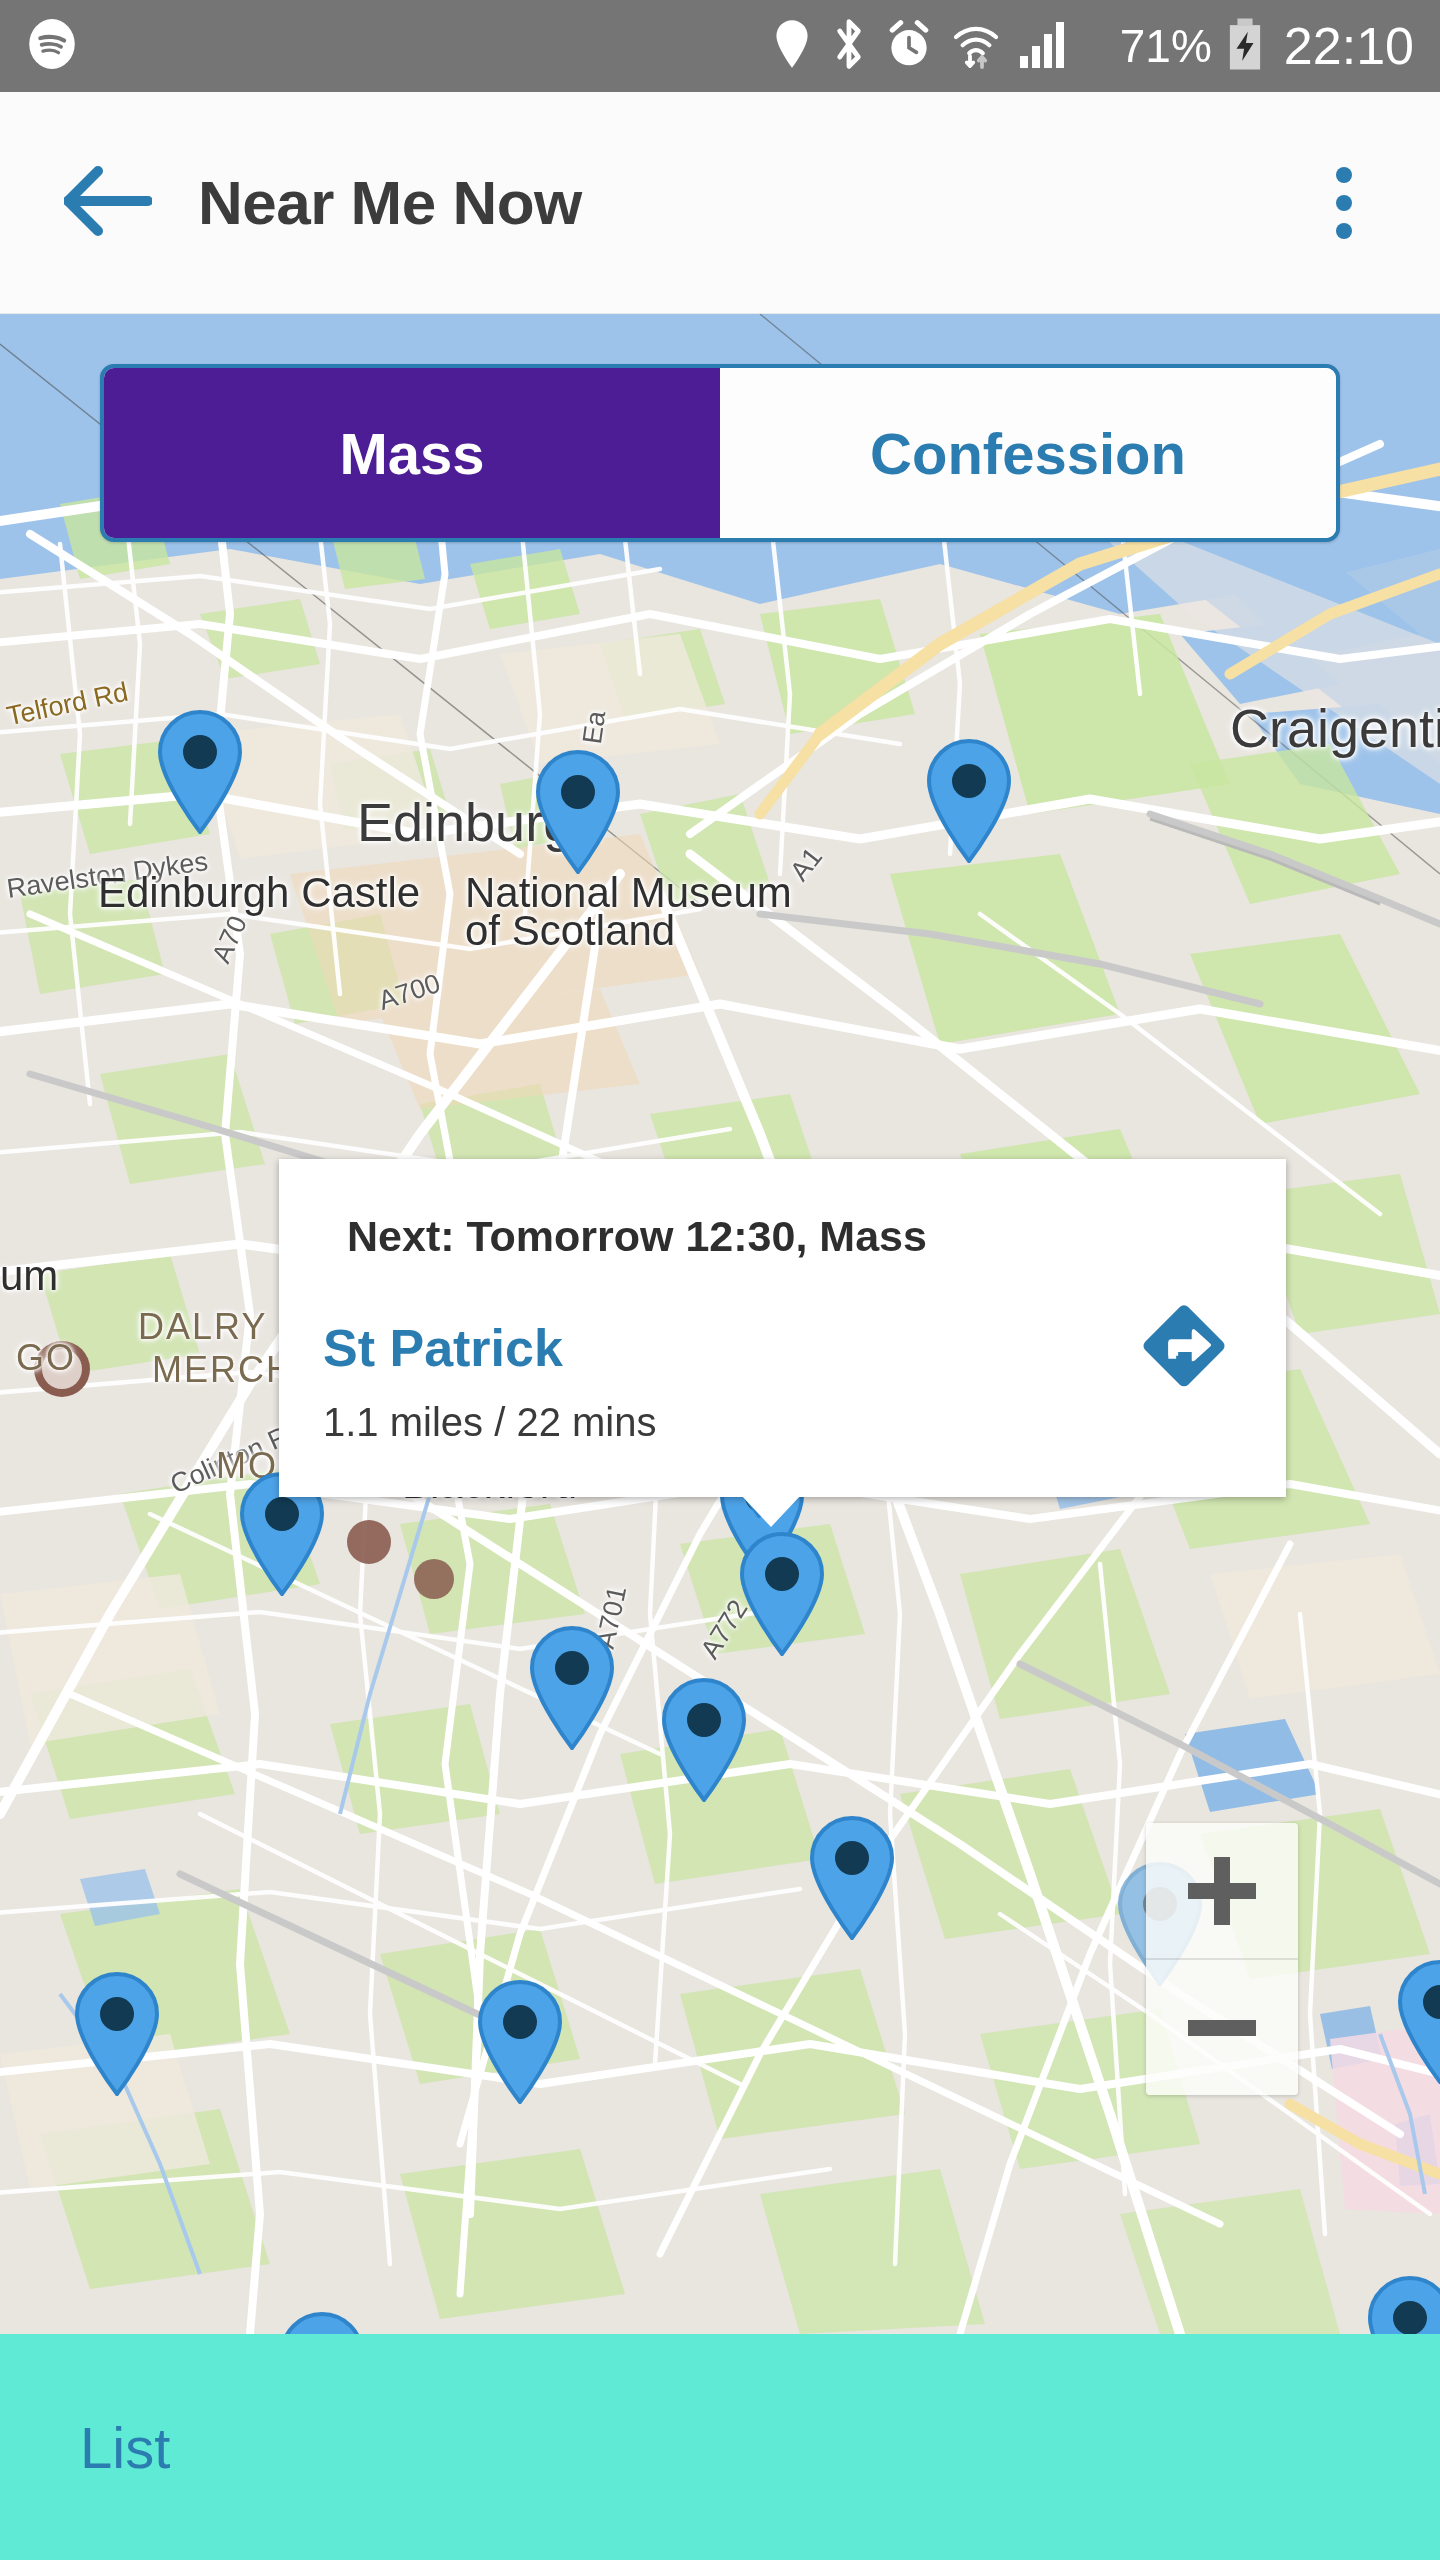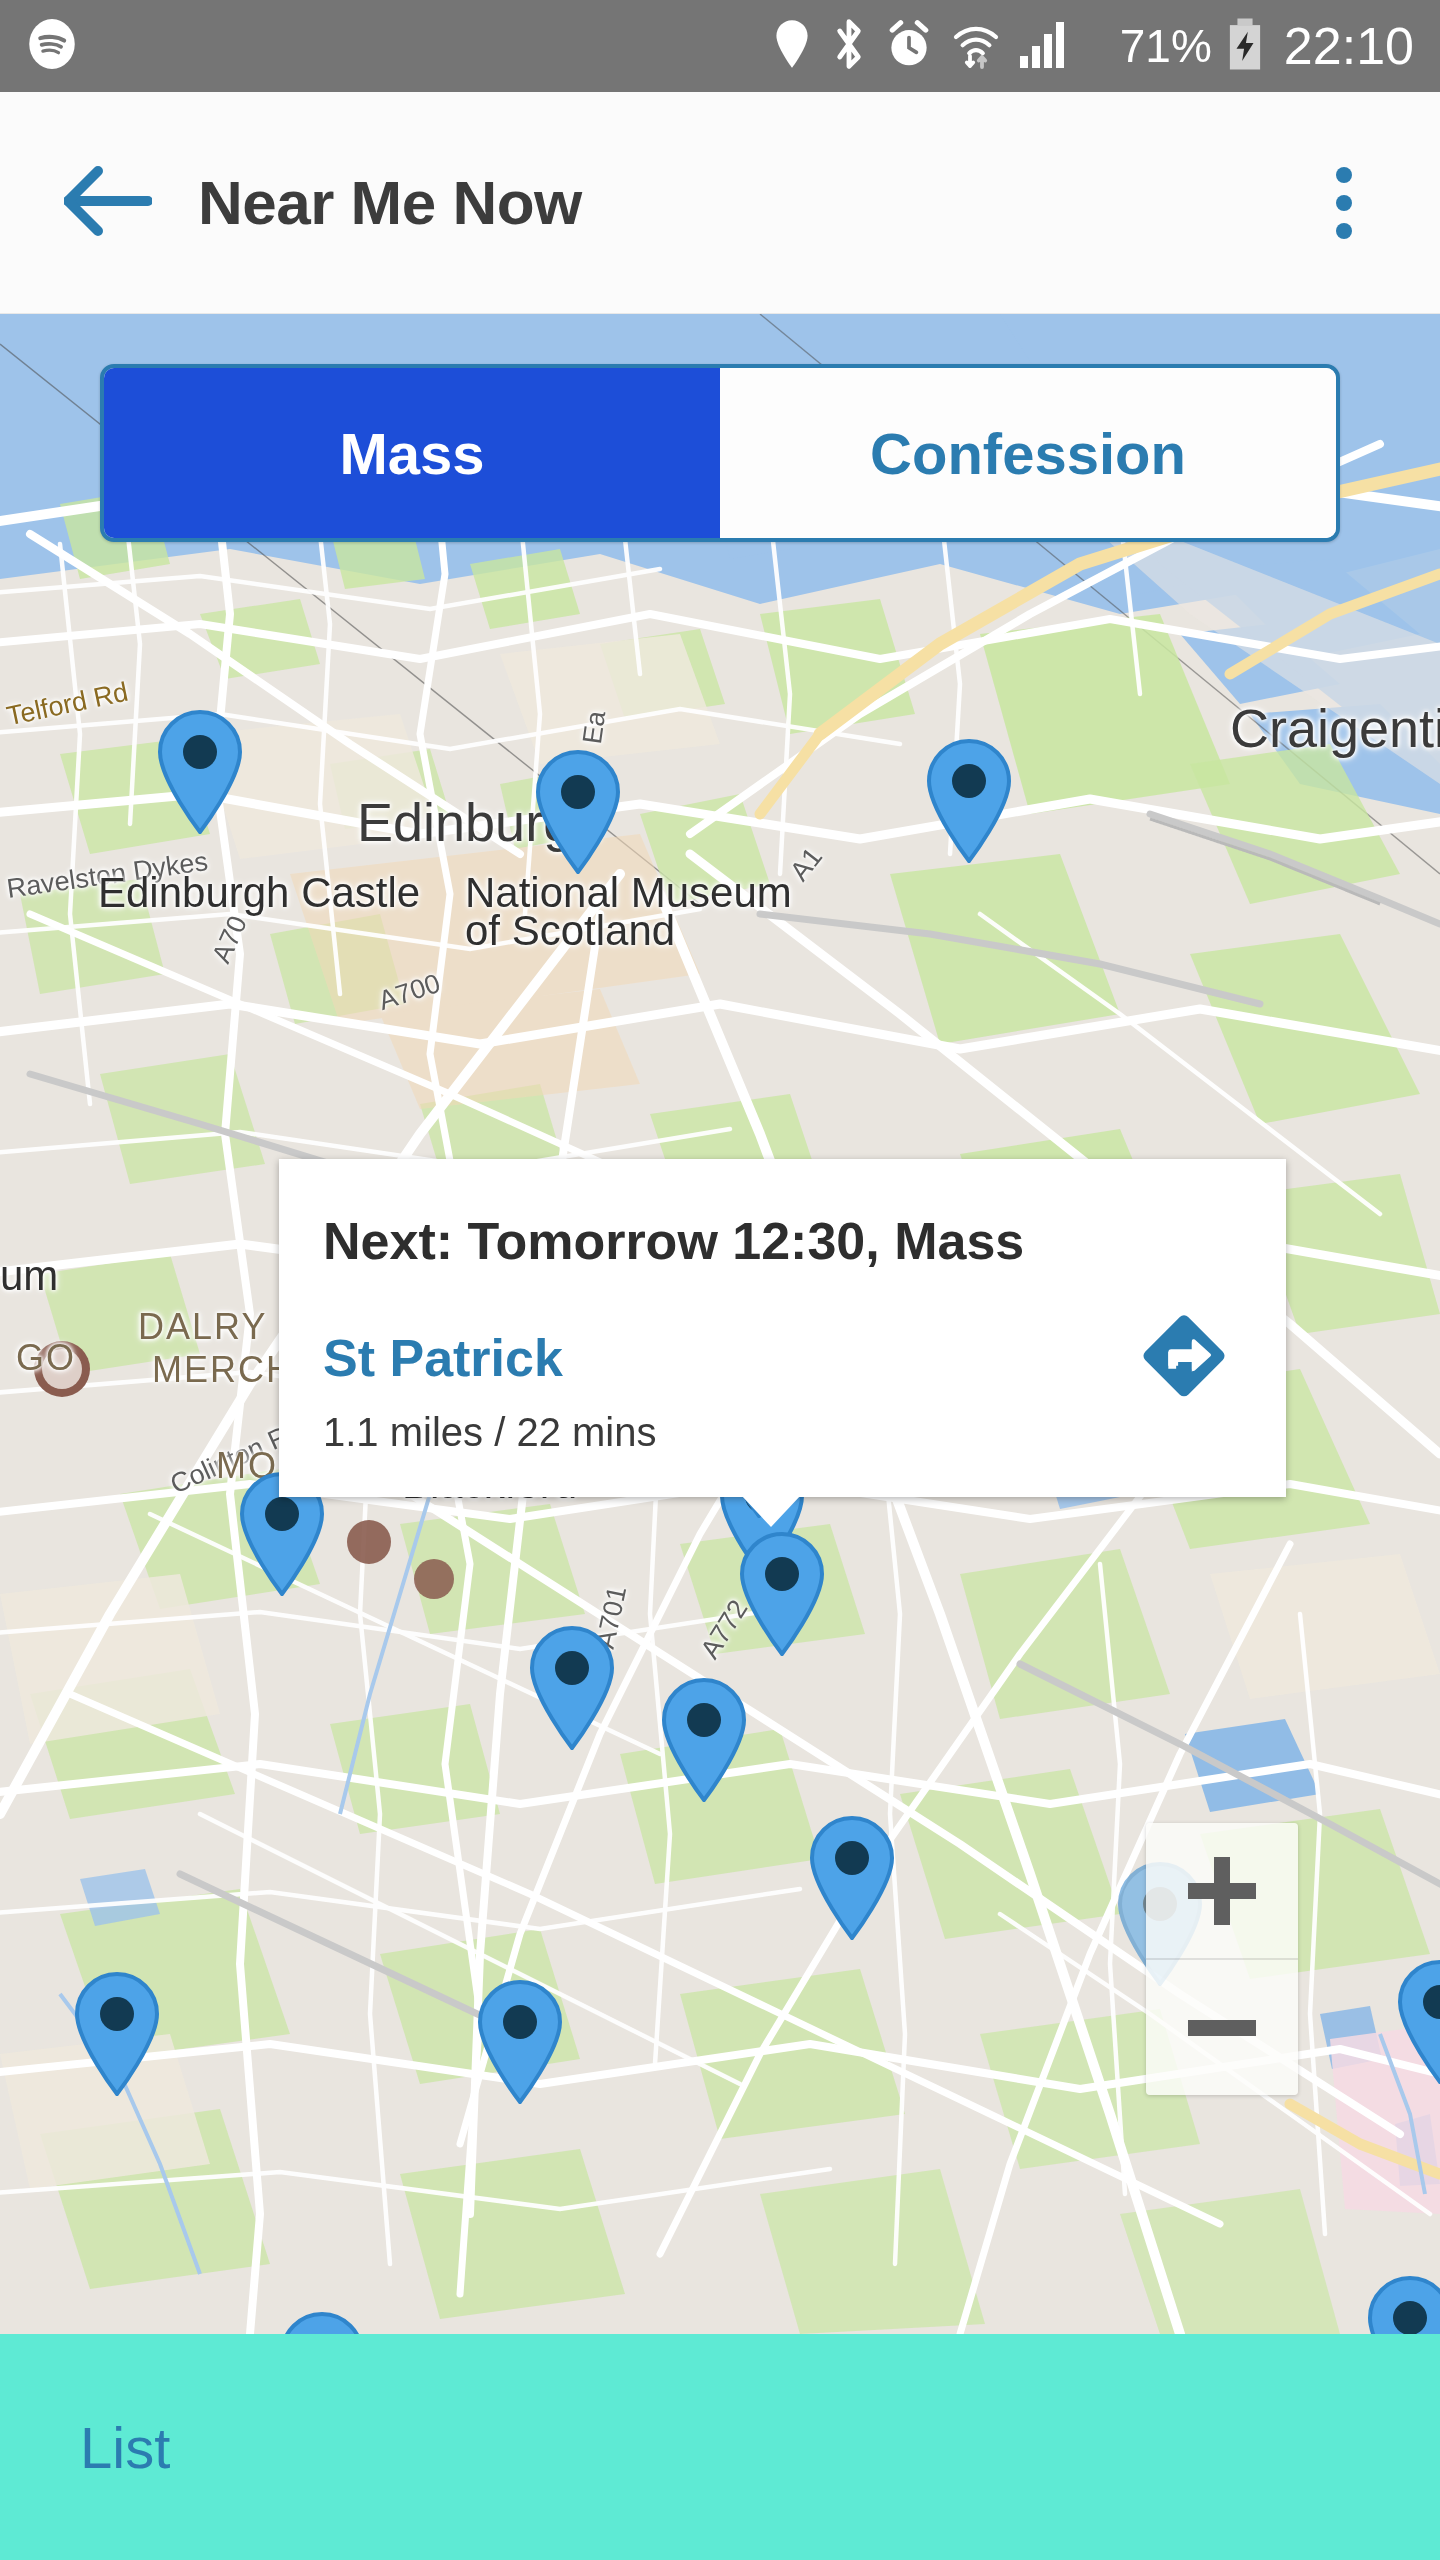--- a/index.html
+++ b/index.html
@@ -123,22 +123,22 @@
   }
   .info-card::after {
     content: ""; position: absolute;
     bottom: -30px; left: 462px;
     width: 0; height: 0;
     border-left: 30px solid transparent;
     border-right: 30px solid transparent;
     border-top: 32px solid #ffffff;
   }
   .ic-next {
-    font-size: 52px; font-weight: 700; color: #2e2e2e;
-    line-height: 1.1; margin-top: 14px;
+    font-size: 43px; font-weight: 700; color: #2e2e2e;
+    line-height: 1.1; margin-top: 14px; margin-left: 24px;
   }
   .ic-row { display: flex; align-items: center; margin-top: 36px; }
   .ic-name {
     font-size: 52px; font-weight: 700; color: #2b7cb0;
     line-height: 1.1;
   }
   .ic-dist {
     font-size: 40px; font-weight: 400; color: #3a3a3a;
     line-height: 1.1;
   }
@@ -156,21 +156,21 @@
     border-radius: 14px;
     display: flex; overflow: hidden;
     background: #ffffff;
     box-shadow: 0 1px 3px rgba(0,0,0,0.2);
   }
   .tab {
     flex: 1; display: flex; align-items: center; justify-content: center;
     font-size: 58px; font-weight: 700; cursor: pointer;
     letter-spacing: 0px;
   }
-  .tab.selected { background: #1d4ed8; color: #ffffff; }
+  .tab.selected { background: #4c1d95; color: #ffffff; }
   .tab.unselected { background: #fdfdfd; color: #2b7cb0; }
 
   
   .bottom-bar {
     position: absolute; top: 2334px; left: 0;
     width: 1440px; height: 226px;
     background: #5eead4;
     display: flex; align-items: center;
   }
   .list-btn {

